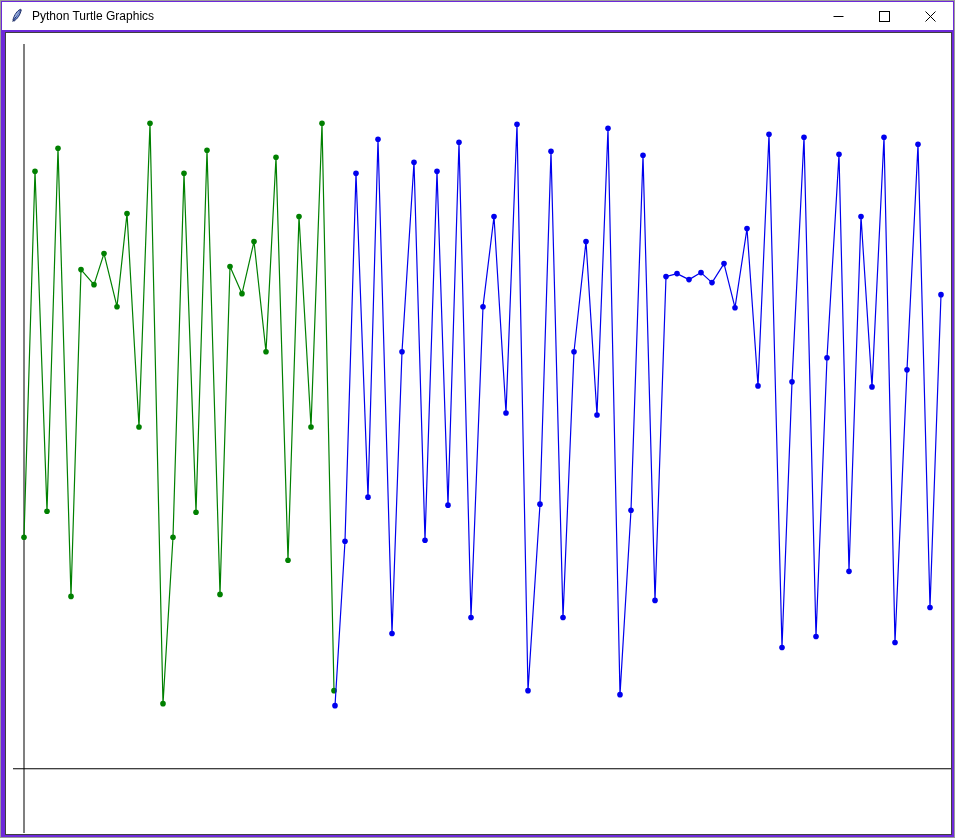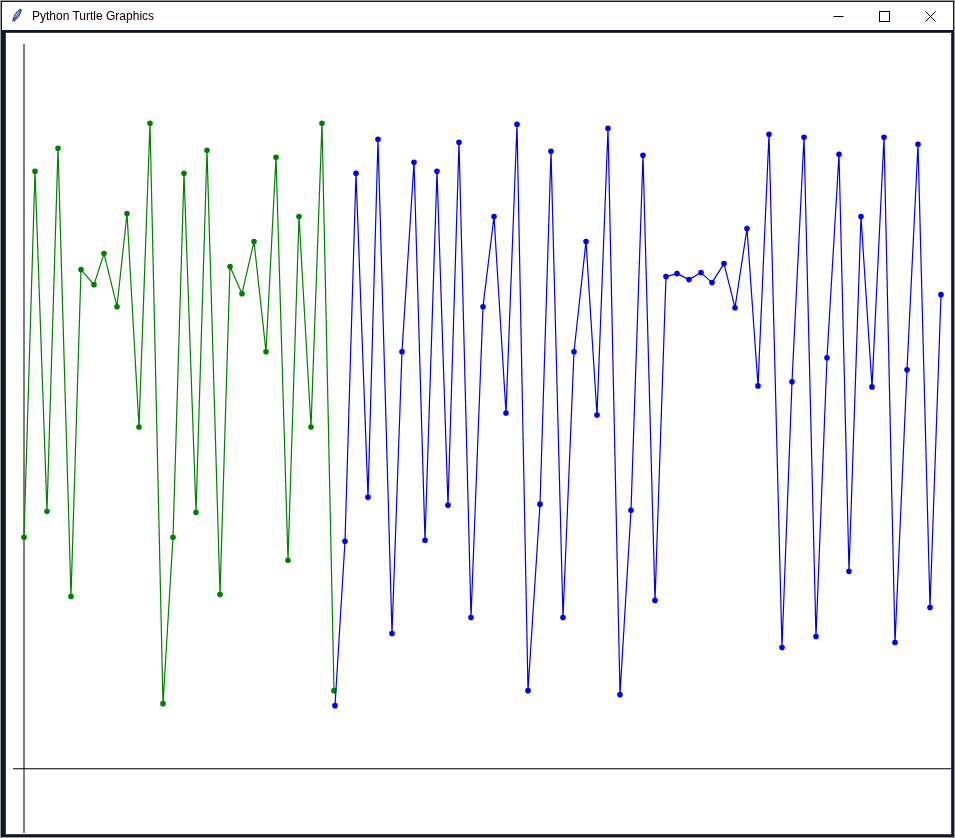--- a/index.html
+++ b/index.html
@@ -1,18 +1,18 @@
 <!DOCTYPE html>
 <html><head>
 <meta charset="utf-8">
 <style>
   html,body{margin:0;padding:0;background:#d8d8d8;}
   .window{
     position:relative;width:955px;height:838px;
-    background:#0f172a;box-sizing:border-box;
+    background:#6d28d9;box-sizing:border-box;
     border:1px solid #9b9b9b;
     font-family:"Liberation Sans",sans-serif;
     overflow:hidden;
   }
   .titlebar{
     position:absolute;left:1px;top:1px;right:1px;height:28px;
     background:#ffffff;display:flex;align-items:center;
   }
   .app-icon{width:16px;height:16px;margin-left:7px;flex:0 0 auto;}
   .title-text{

